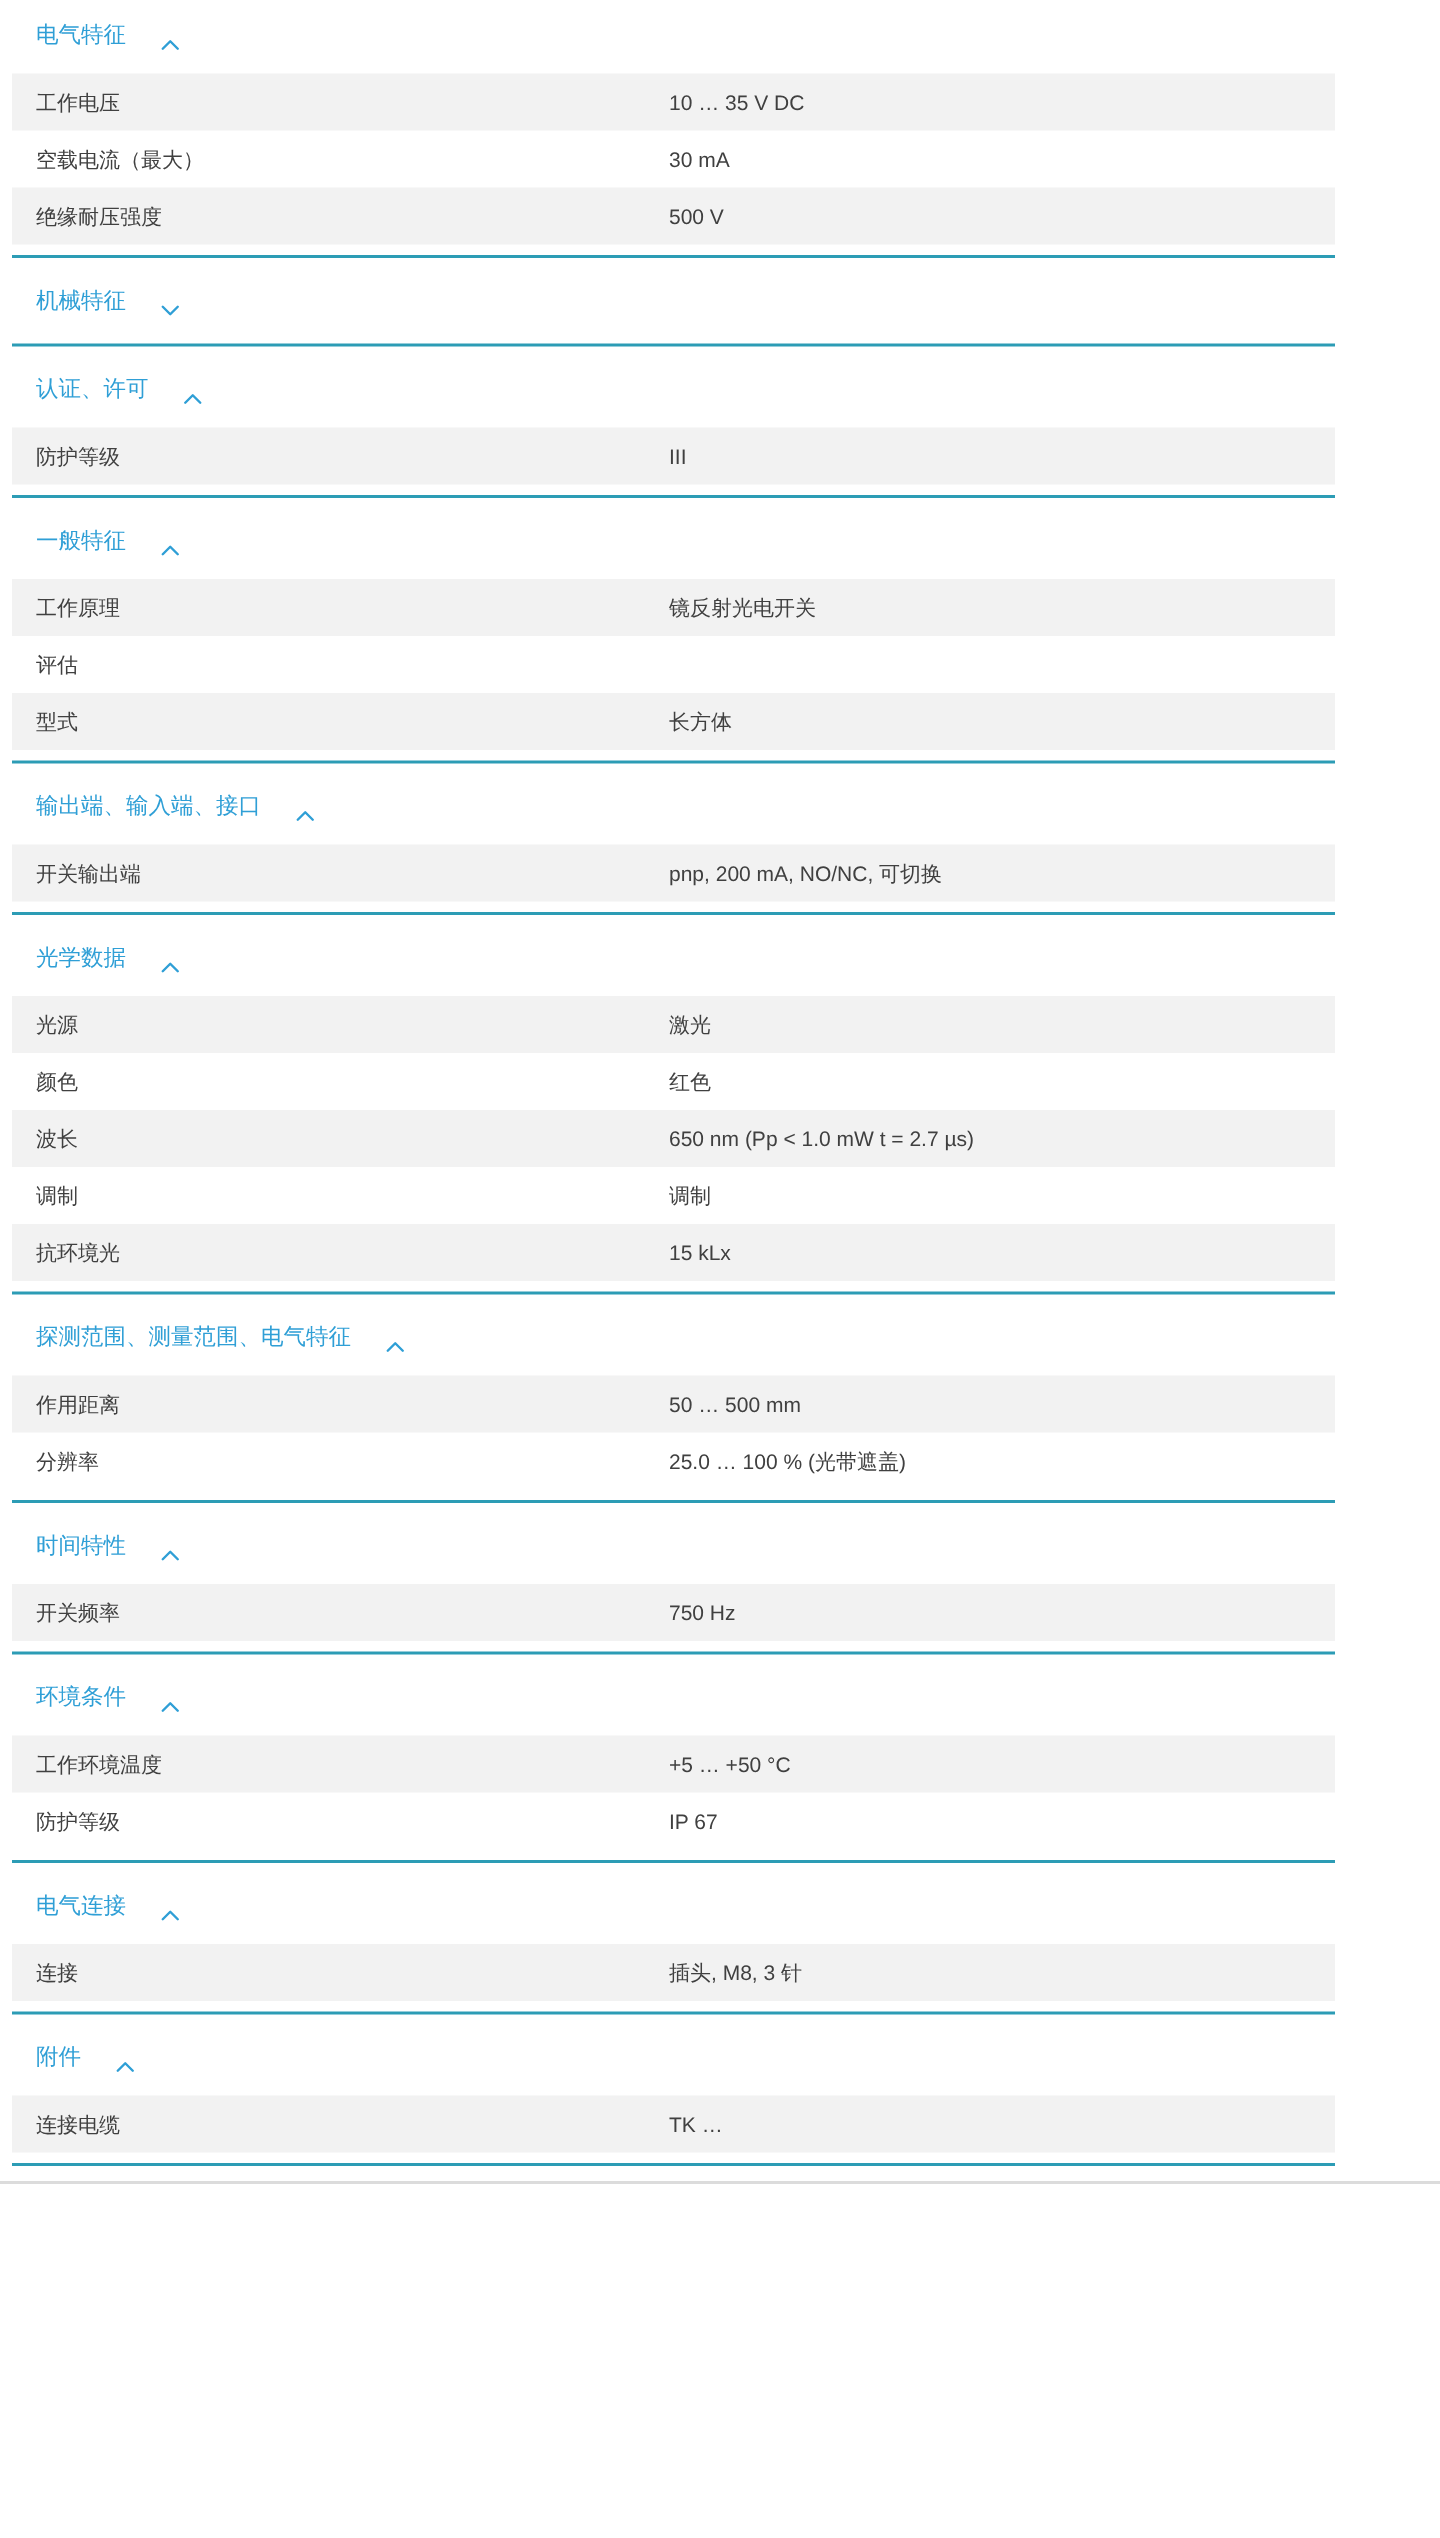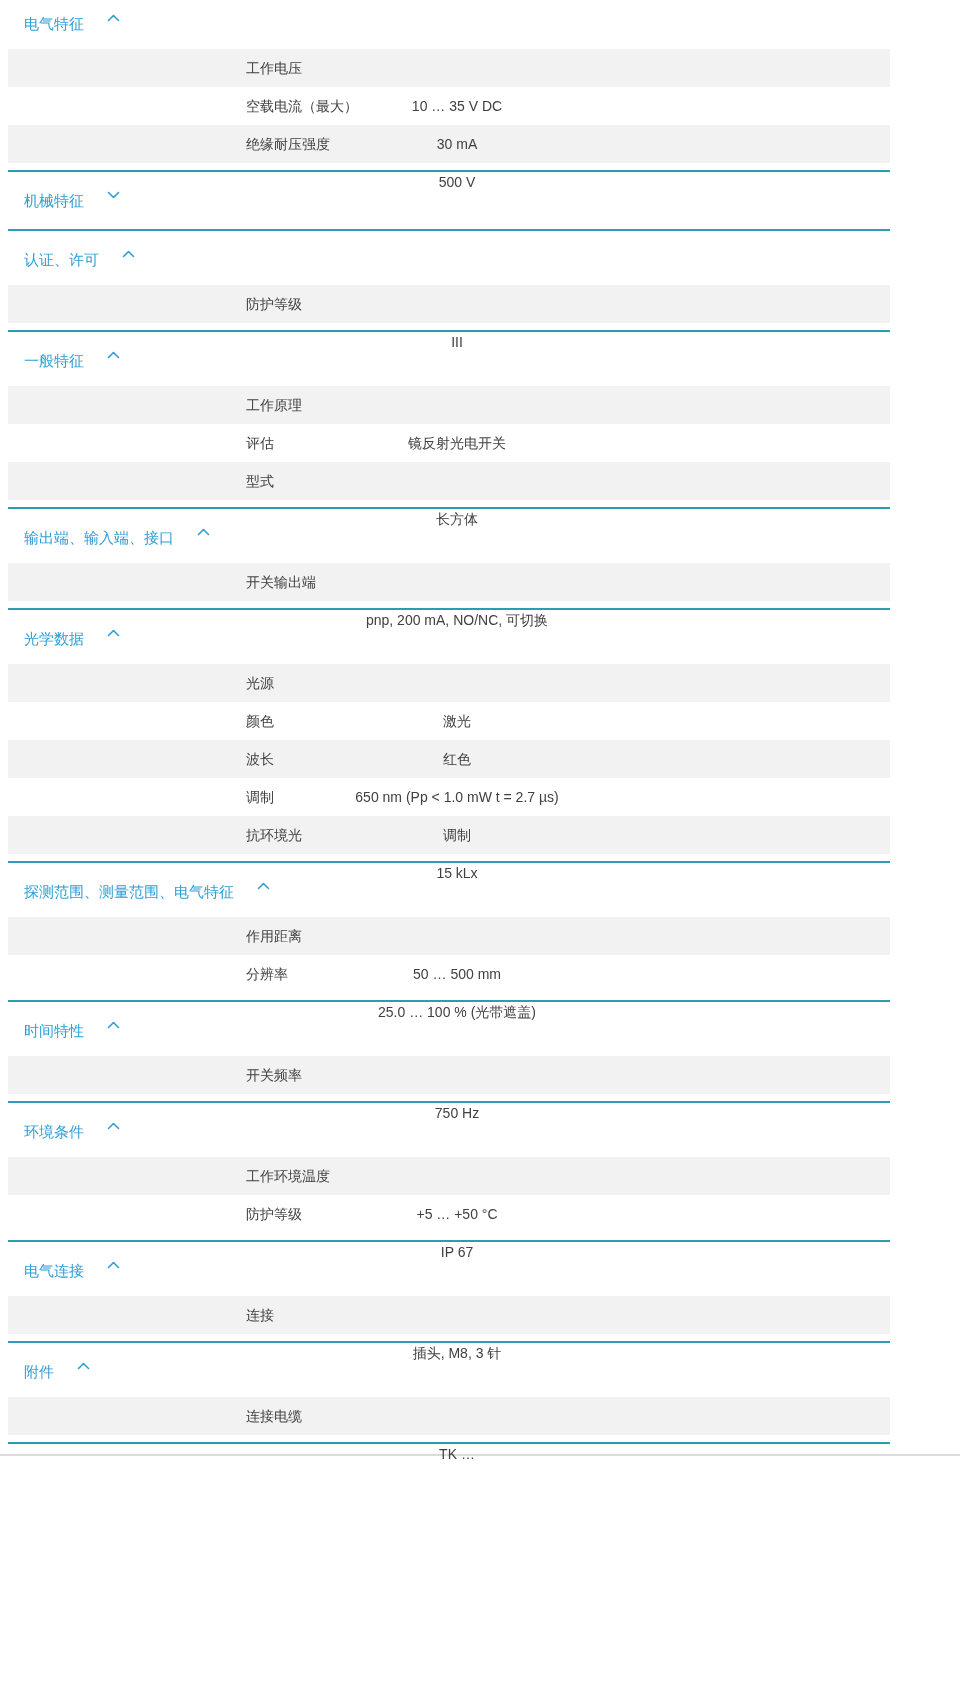--- a/index.html
+++ b/index.html
@@ -12,33 +12,33 @@
   html,body{margin:0;padding:0;}
   body{
     width:960px;min-height:1692px;background:#ffffff;
     font-family:"Liberation Sans","DejaVu Sans",sans-serif;
     color:var(--text);
   }
   .wrap{margin:0 70px 0 8px;}
   .sec{border-bottom:2px solid var(--teal);padding-bottom:7px;}
   .sec.collapsed{padding-bottom:3px;}
   .sec-head{
-    display:flex;align-items:flex-start;gap:23px;
+    display:flex;align-items:flex-end;gap:23px;
     padding:18px 0 15px 16px;cursor:pointer;
   }
   .sec:first-child .sec-head{padding-top:13px;}
   .sec-title{
     color:var(--header-blue);font-size:15px;line-height:21px;
   }
   .chev{display:flex;align-items:center;margin-top:1px;}
   .chev svg{display:block;}
   .rows{}
   .row{
     display:flex;align-items:center;height:38px;
-    padding-left:16px;font-size:14px;line-height:38px;flex-direction:column;
+    padding-left:16px;font-size:14px;line-height:38px;
   }
   .rows .row:nth-child(odd){background:var(--row-gray);}
   .lbl{width:422px;flex-shrink:0;white-space:nowrap;}
   .val{flex:1;white-space:nowrap;}
   .bottom-divider{height:2px;background:#dcdcdc;margin-top:10px;width:960px;}
 </style>
 </head>
 <body>
 
 <div class="wrap">

